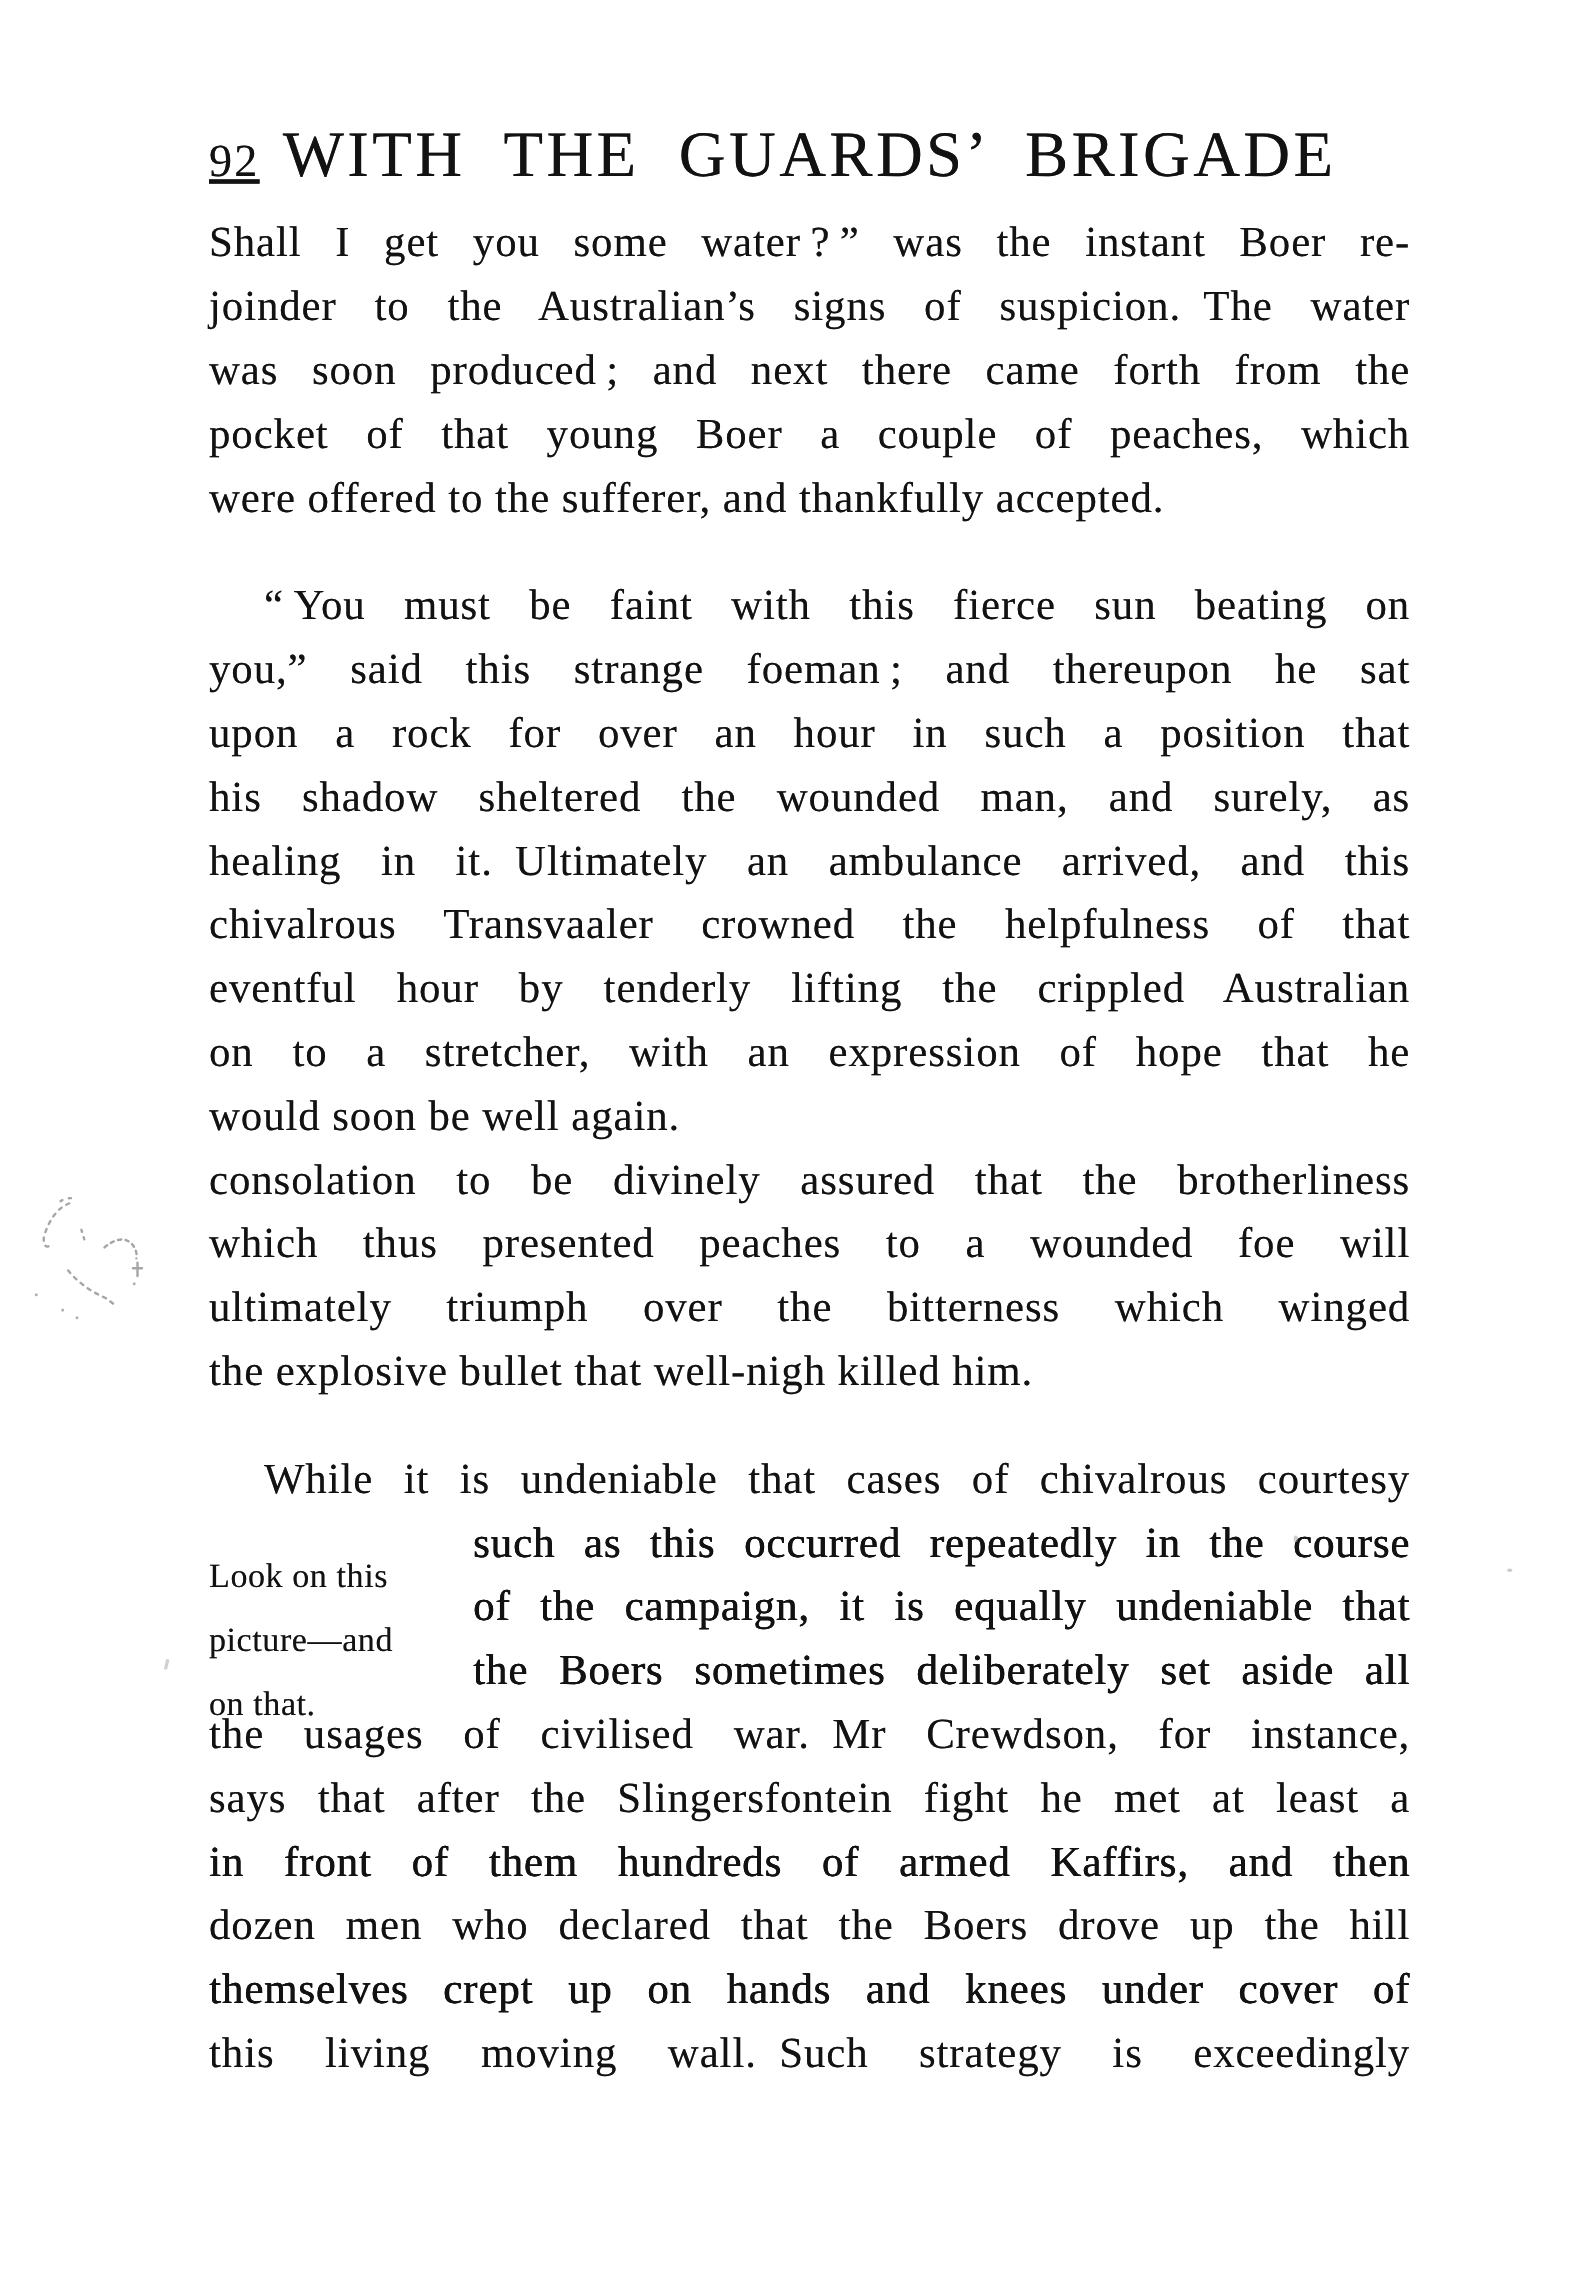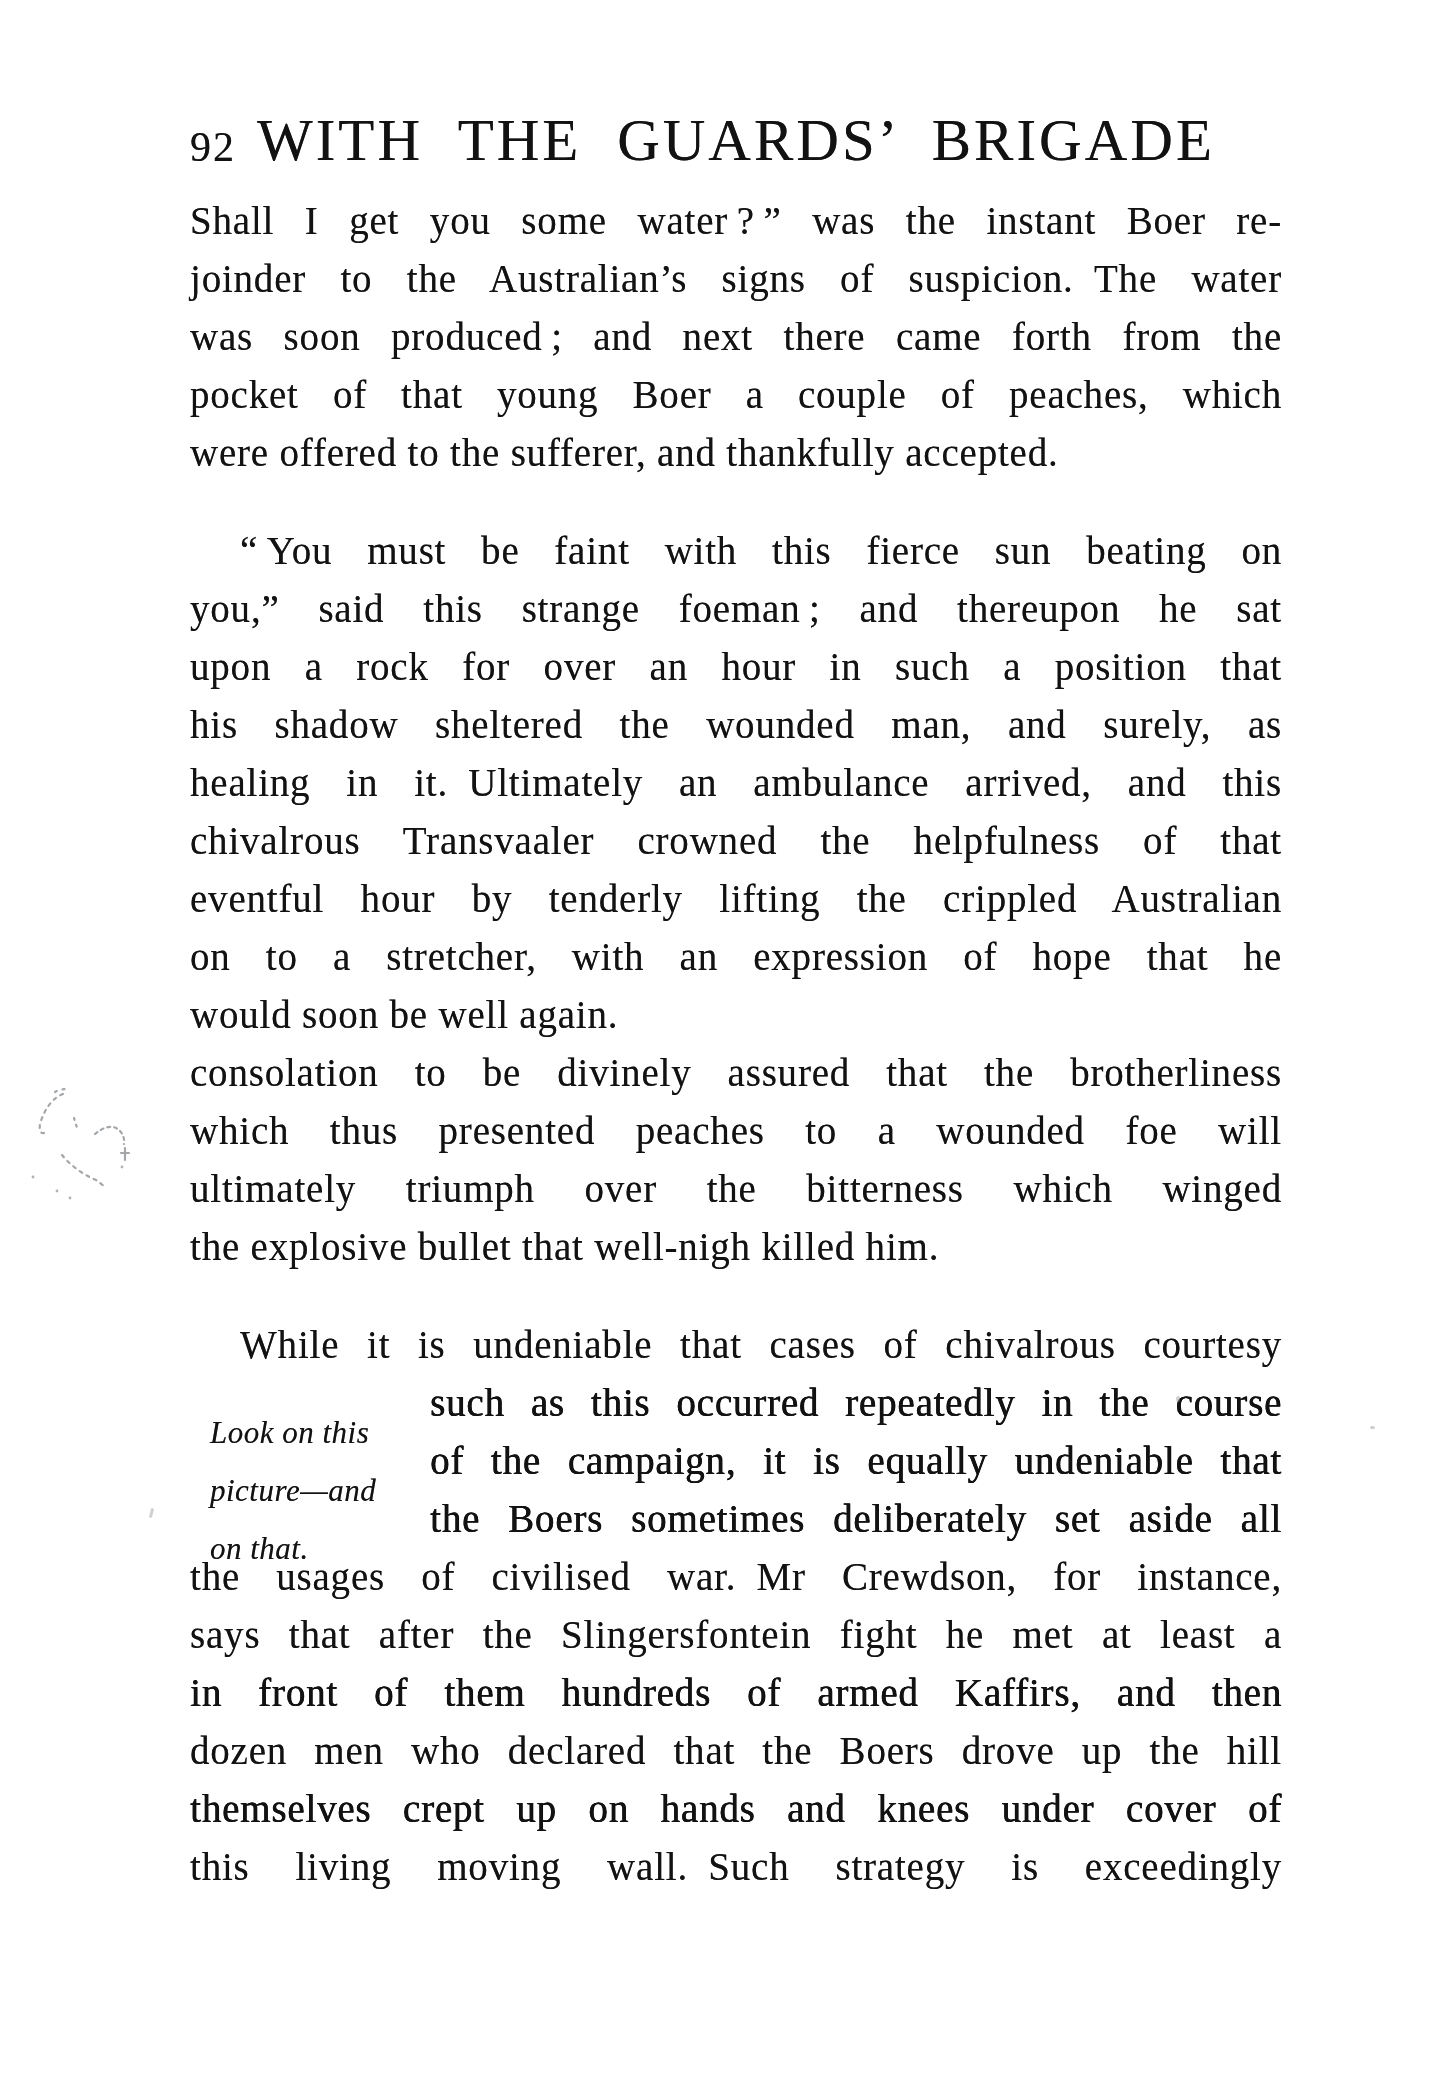--- a/index.html
+++ b/index.html
@@ -10,20 +10,21 @@
     overflow:hidden;
     font-family:"Liberation Serif","DejaVu Serif",serif;
     color:#121212;
   }
   
   .header { position:absolute; left:190px; top:116px; width:1092px; height:56px; }
   .pagenum {
     position:absolute; left:0; top:10px;
     font-size:42px; line-height:42px; letter-spacing:2px;
     text-shadow:0 0 .5px rgba(0,0,0,.65);
+    text-decoration:underline;
   }
   .title {
     text-align:center;
     font-size:59px; line-height:49px;
     letter-spacing:3px; word-spacing:18px;
     text-shadow:0 0 .6px rgba(0,0,0,.7);
     white-space:nowrap;
   }
   
   .textcol { position:absolute; left:190px; top:192px; width:1092px; }
@@ -34,24 +35,23 @@
     text-shadow:0 0 .5px rgba(0,0,0,.6);
     overflow:visible; white-space:nowrap0;
   }
   .ln.left { text-align-last:left; }
   .ln.indent { text-indent:50px;margin-top:40px; }
   .ln.inset { margin-left:240px; }
   .ln.heavy { text-shadow:.5px 0 0 currentColor, 0 0 .5px rgba(0,0,0,.8); }
   
   .marginnote {
     position:absolute; left:190px; top:1404px; width:250px;
-    font-style:italic; font-size:31px; line-height:58px;
+    font-size:31px; line-height:58px;
     letter-spacing:.5px;
     text-shadow:0 0 .4px rgba(0,0,0,.55);
-    margin-left:20px;
   }
   
   .pencil { position:absolute; pointer-events:none; }
   .dot { position:absolute; background:#9da1a5; border-radius:50%; }
 </style>
 </head>
 <body>
 
 <div class="page">
 

